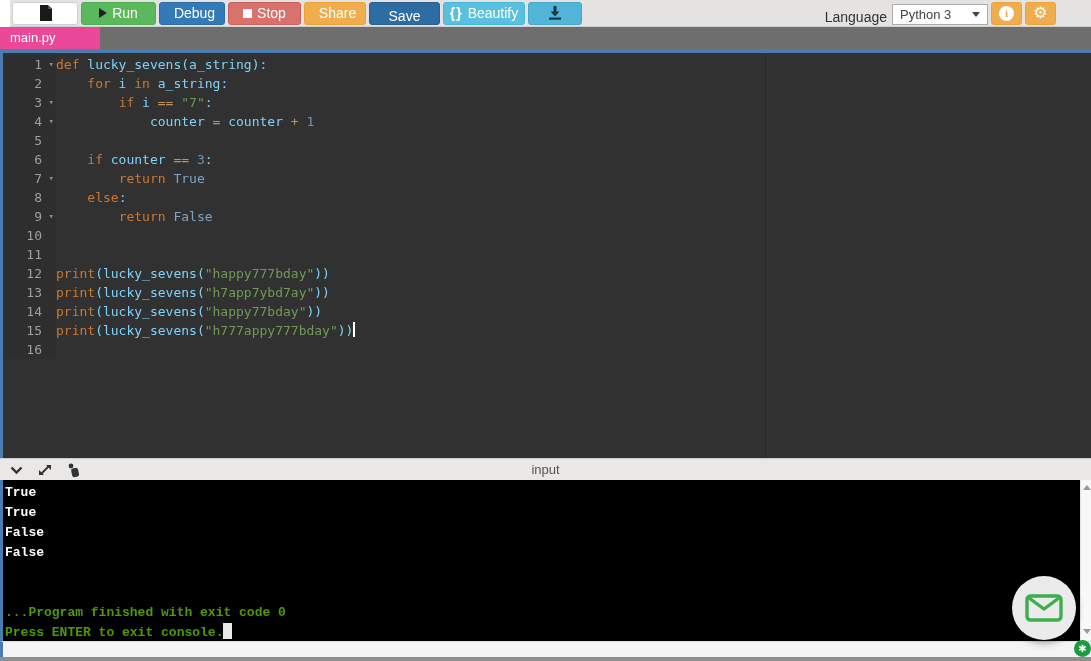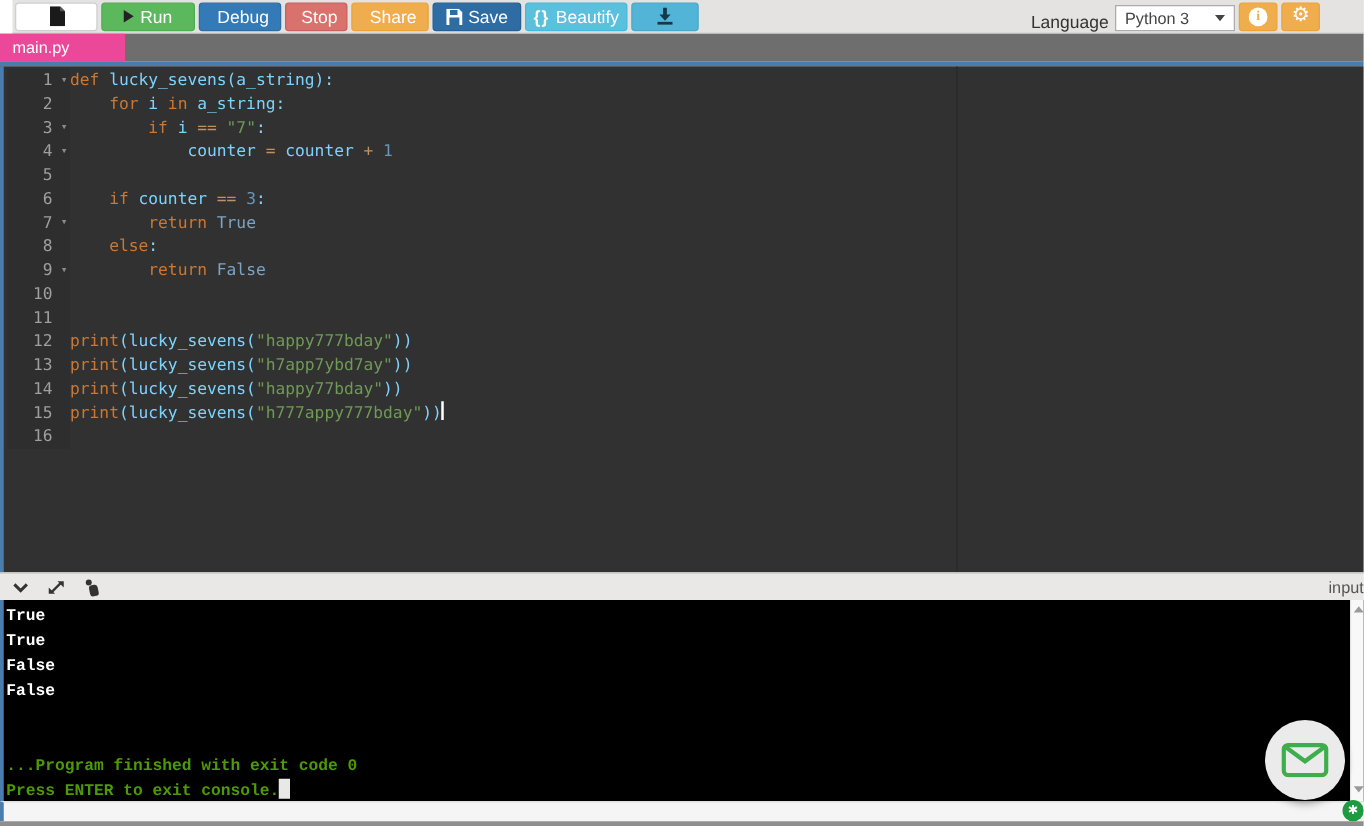--- a/index.html
+++ b/index.html
@@ -10,23 +10,23 @@
   
   .toolbar { position:absolute; top:0; left:0; width:1091px; height:27px;
              background:#e4e3e2; border-bottom:1px solid #cfcfcf;
              display:flex; align-items:center; gap:3px; padding-left:2px;margin-left:10px; }
   .tbtn { height:23px; border:1px solid rgba(0,0,0,.18); border-radius:3px;
           display:flex; align-items:center; justify-content:center; gap:5px;
           color:#fff; font-size:14px; cursor:pointer; padding:0 9px; }
   .file-btn { width:66px; background:#fff; border-color:#cfcfcf; }
   .run      { background:#5cb85c; border-color:#4cae4c; width:75px; }
   .debug    { background:#337ab7; border-color:#2e6da4; width:66px; }
-  .stop     { background:#d9716d; border-color:#c9605c; width:50px; }
+  .stop     { background:#d9716d; border-color:#c9605c; width:73px; }
   .share    { background:#f0ad4e; border-color:#eea236; width:62px; }
-  .save     { background:#2e6da4; border-color:#265f91; width:71px; }
+  .save     { background:#2e6da4; border-color:#265f91; width:71px;flex-direction:column; }
   .beautify { background:#5bc0de; border-color:#46b8da; width:82px; }
   .download { background:#52b5d8; border-color:#46a8ca; width:54px; }
   .play-tri { width:0; height:0; border-left:8px solid #222;
               border-top:5px solid transparent; border-bottom:5px solid transparent; }
   .stop-sq { width:9px; height:9px; background:#fff; }
   .braces { font-weight:bold; letter-spacing:1px; }
   .toolbar-right { margin-left:auto; display:flex; align-items:flex-end; gap:3px; padding-right:45px; }
   .lang-label { color:#333; font-size:14px; margin-right:2px; }
   .lang-select { width:96px; height:21px; background:#fff; border:1px solid #ababab;
                  display:flex; align-items:center; justify-content:space-between;
@@ -62,21 +62,21 @@
   .tok-s { color:#6f9a55; }
   .tok-c { color:#7da4c3; }
   .caret-bar { display:inline-block; width:2px; height:15px; background:#fff; vertical-align:-2px; }
   .print-margin { position:absolute; left:762px; top:0; bottom:0; width:1px; background:#282828; }
 
   
   .console-bar { position:absolute; top:458px; left:0; width:1091px; height:22px;
                  background:#e9e8e7; border-top:1px solid #c9c9c9; }
   .cbar-icons { position:absolute; left:10px; top:0; height:22px; display:flex; align-items:center; gap:15px; }
   .cbar-icon { cursor:pointer; display:flex; align-items:center; }
-  .input-label { position:absolute; left:0; right:0; top:0; text-align:right;
+  .input-label { position:absolute; left:0; right:0; top:0; text-align:center;
                  font-size:13px; color:#555; line-height:21px; }
 
   
   .console { position:absolute; top:480px; left:0; width:1091px; height:161px;
              background:#000; border-left:3px solid #4a7dae; padding:3px 0 0 2px;
              font-family:"Liberation Mono", monospace; font-weight:bold; font-size:13px; }
   .console-line { height:20px; line-height:20px; color:#fff; white-space:pre; }
   .console-line.green { color:#4e9a06; }
   .block-cursor { display:inline-block; width:9px; height:16px; background:#e8e8e8; vertical-align:-3px; }
 

